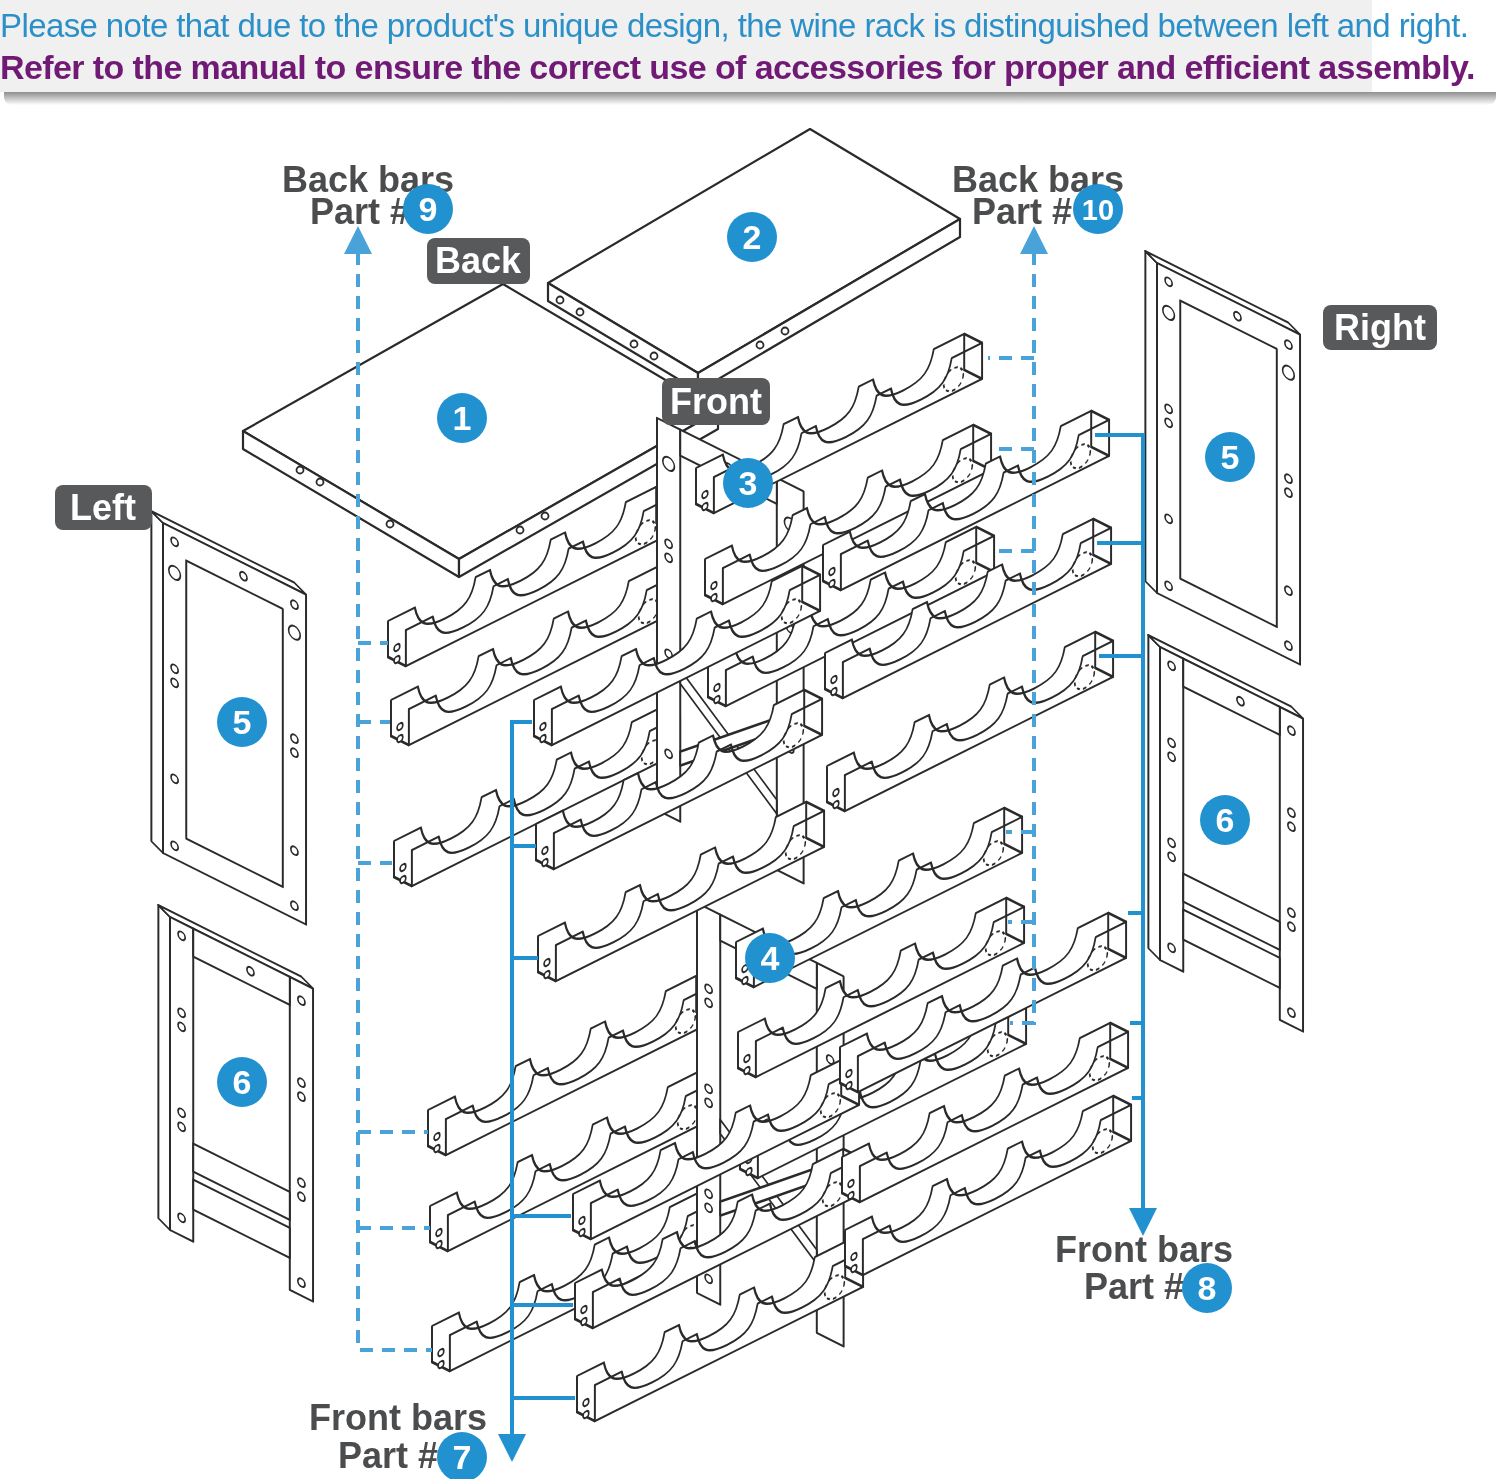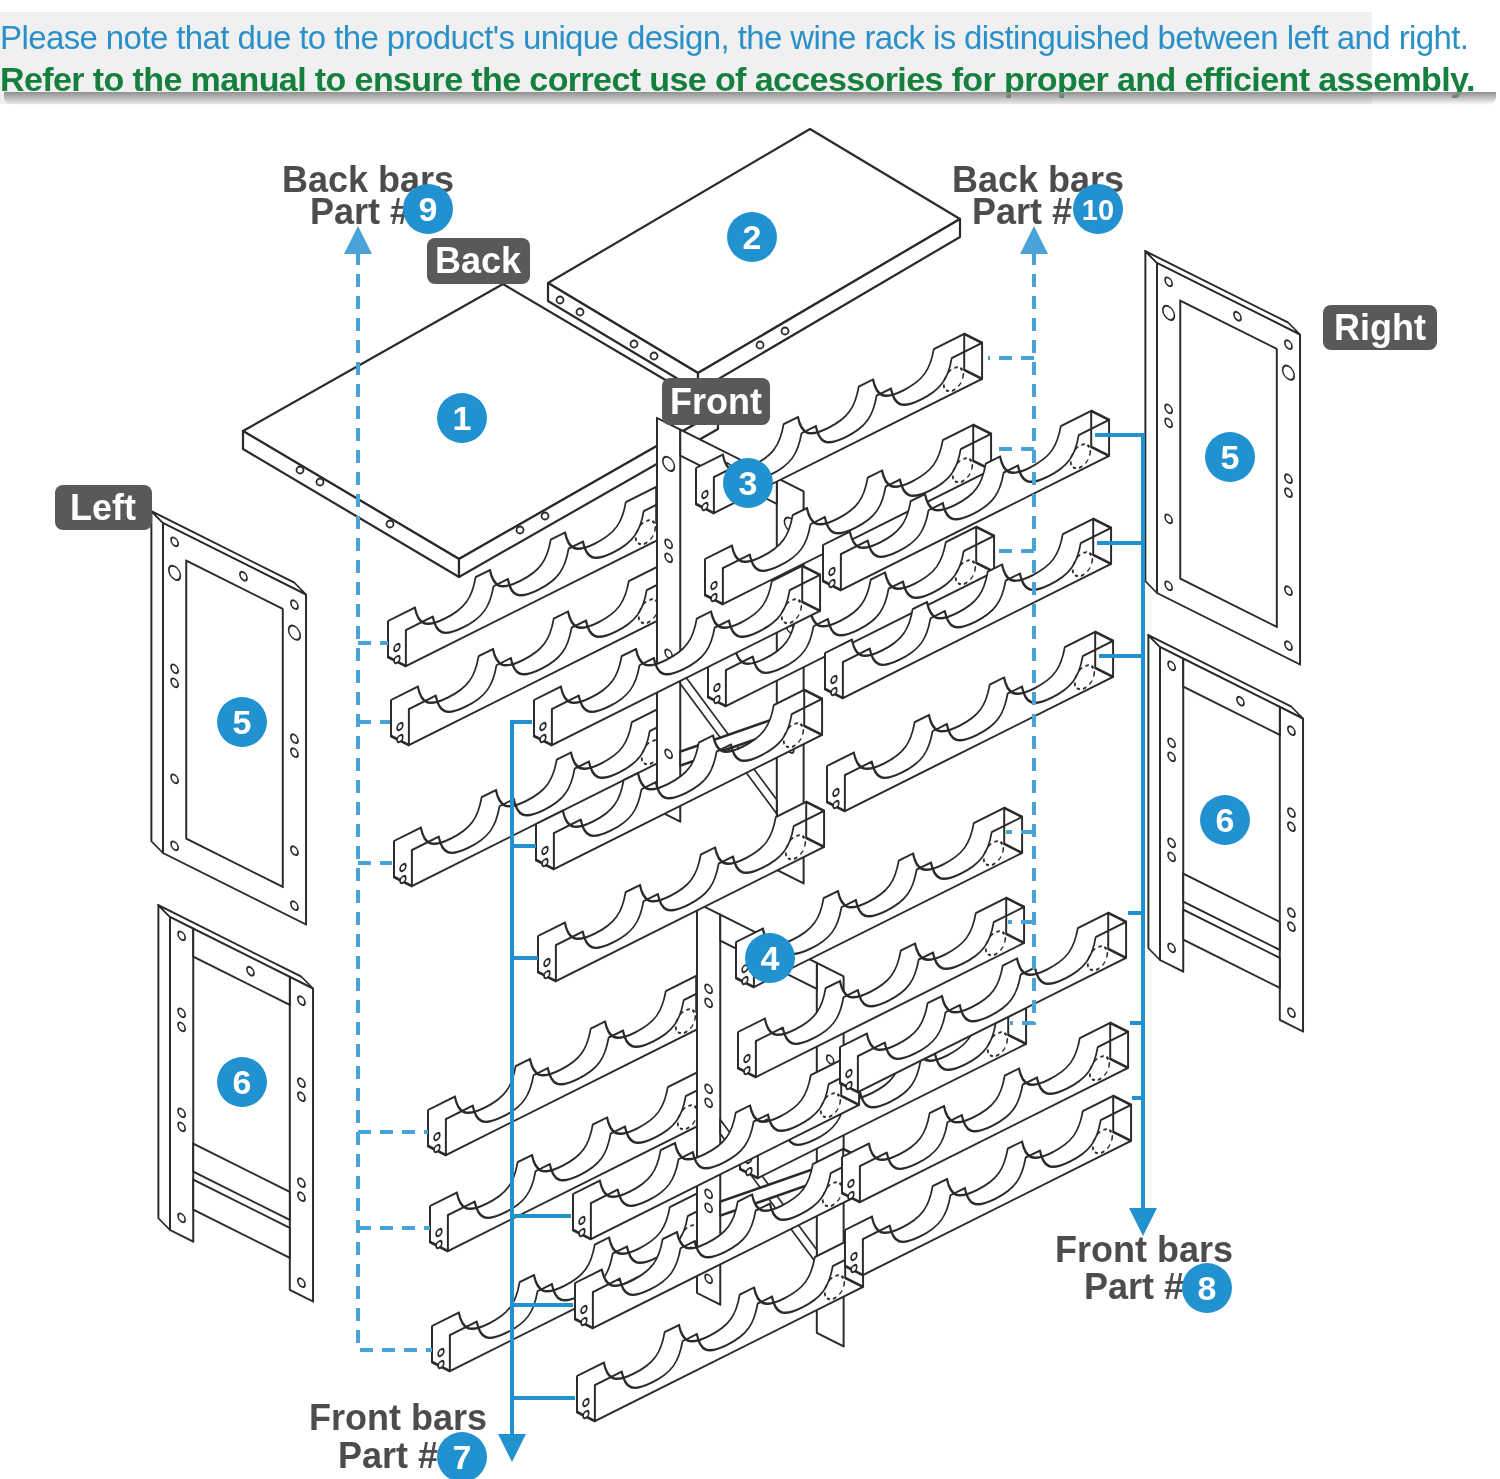--- a/index.html
+++ b/index.html
@@ -1,22 +1,22 @@
 <!DOCTYPE html>
 <html><head>
 <meta charset="utf-8">
 <style>
   html,body{margin:0;padding:0;background:#fff;}
   body{width:1500px;height:1479px;position:relative;overflow:hidden;
        font-family:"Liberation Sans",sans-serif;}
-  .banner{position:absolute;top:12px;left:0;width:1372px;height:92px;background:#f0f0f1;
+  .banner{position:absolute;top:0;left:0;width:1372px;height:92px;background:#f0f0f1;
           text-align:center;z-index:5;}
   .banner .l1{padding-top:7px;font-size:33px;font-weight:500;color:#2b90c8;
               letter-spacing:-0.6px;white-space:nowrap;}
-  .banner .l2{font-size:34px;font-weight:700;color:#15803d;letter-spacing:-0.6px;
+  .banner .l2{font-size:34px;font-weight:700;color:#701a75;letter-spacing:-0.6px;
               white-space:nowrap;margin-top:3px;}
   .banner-shadow{position:absolute;top:92px;left:4px;width:1492px;height:13px;z-index:5;
           background:linear-gradient(to bottom,#8f8f90,rgba(143,143,144,0));border-radius:0 0 8px 8px;}
   svg{position:absolute;top:0;left:0;z-index:1;}
   svg text{font-family:"Liberation Sans",sans-serif;}
   .art{stroke:#2a2a2a;stroke-width:2.2;fill:#fff;stroke-linejoin:round;stroke-linecap:round;}
   .ln{stroke:#2a2a2a;stroke-width:2.2;fill:none;stroke-linejoin:round;stroke-linecap:round;}
   .hole{stroke:#2a2a2a;stroke-width:1.8;fill:#fff;}
   .dashc{stroke:#2a2a2a;stroke-width:1.8;fill:none;stroke-dasharray:4 3.5;}
   .callout-label{font-size:36px;font-weight:700;fill:#4b4c4e;}

